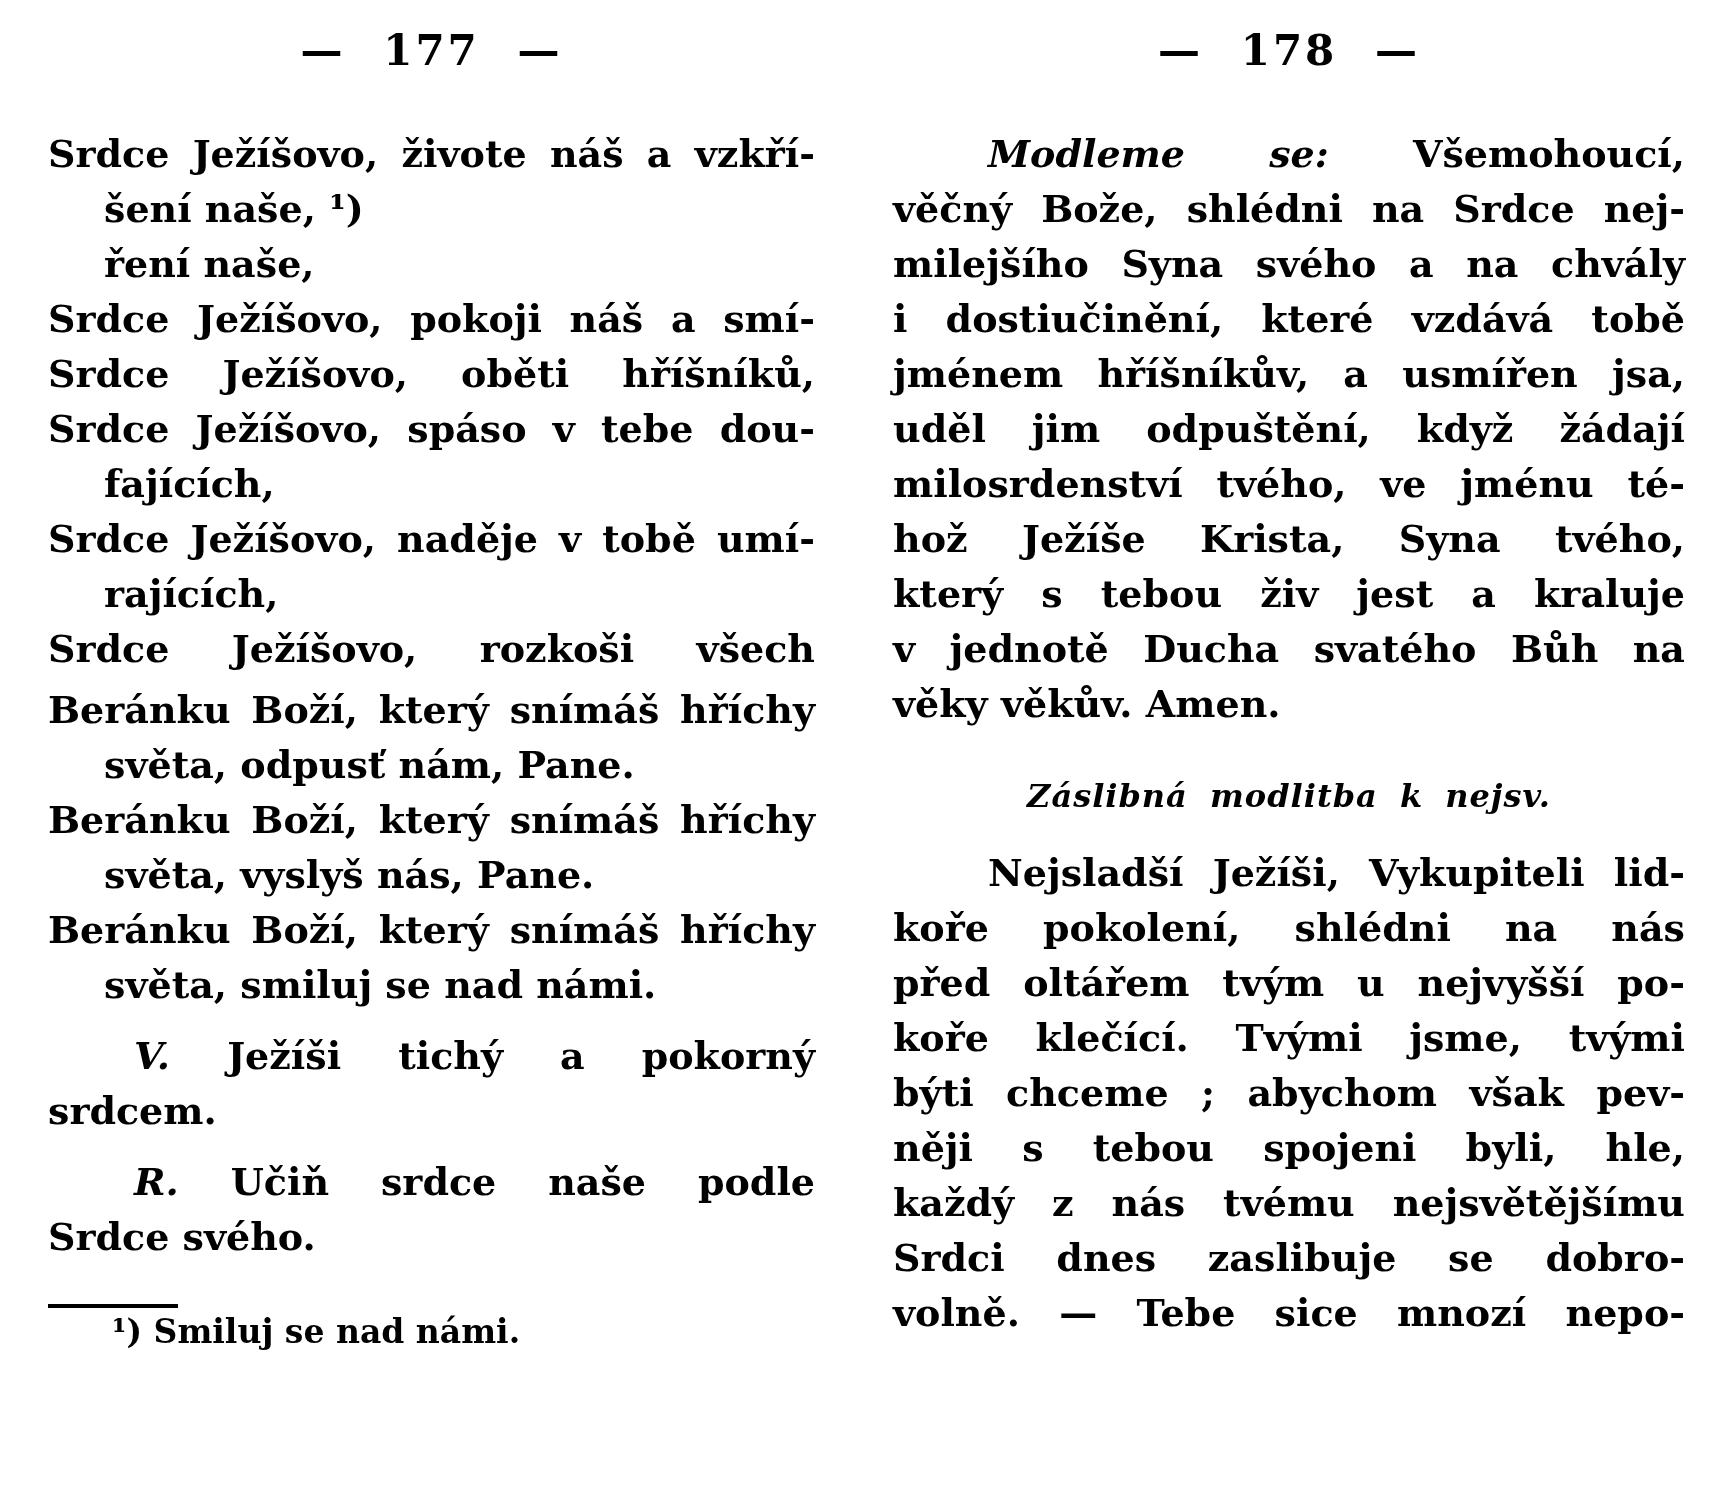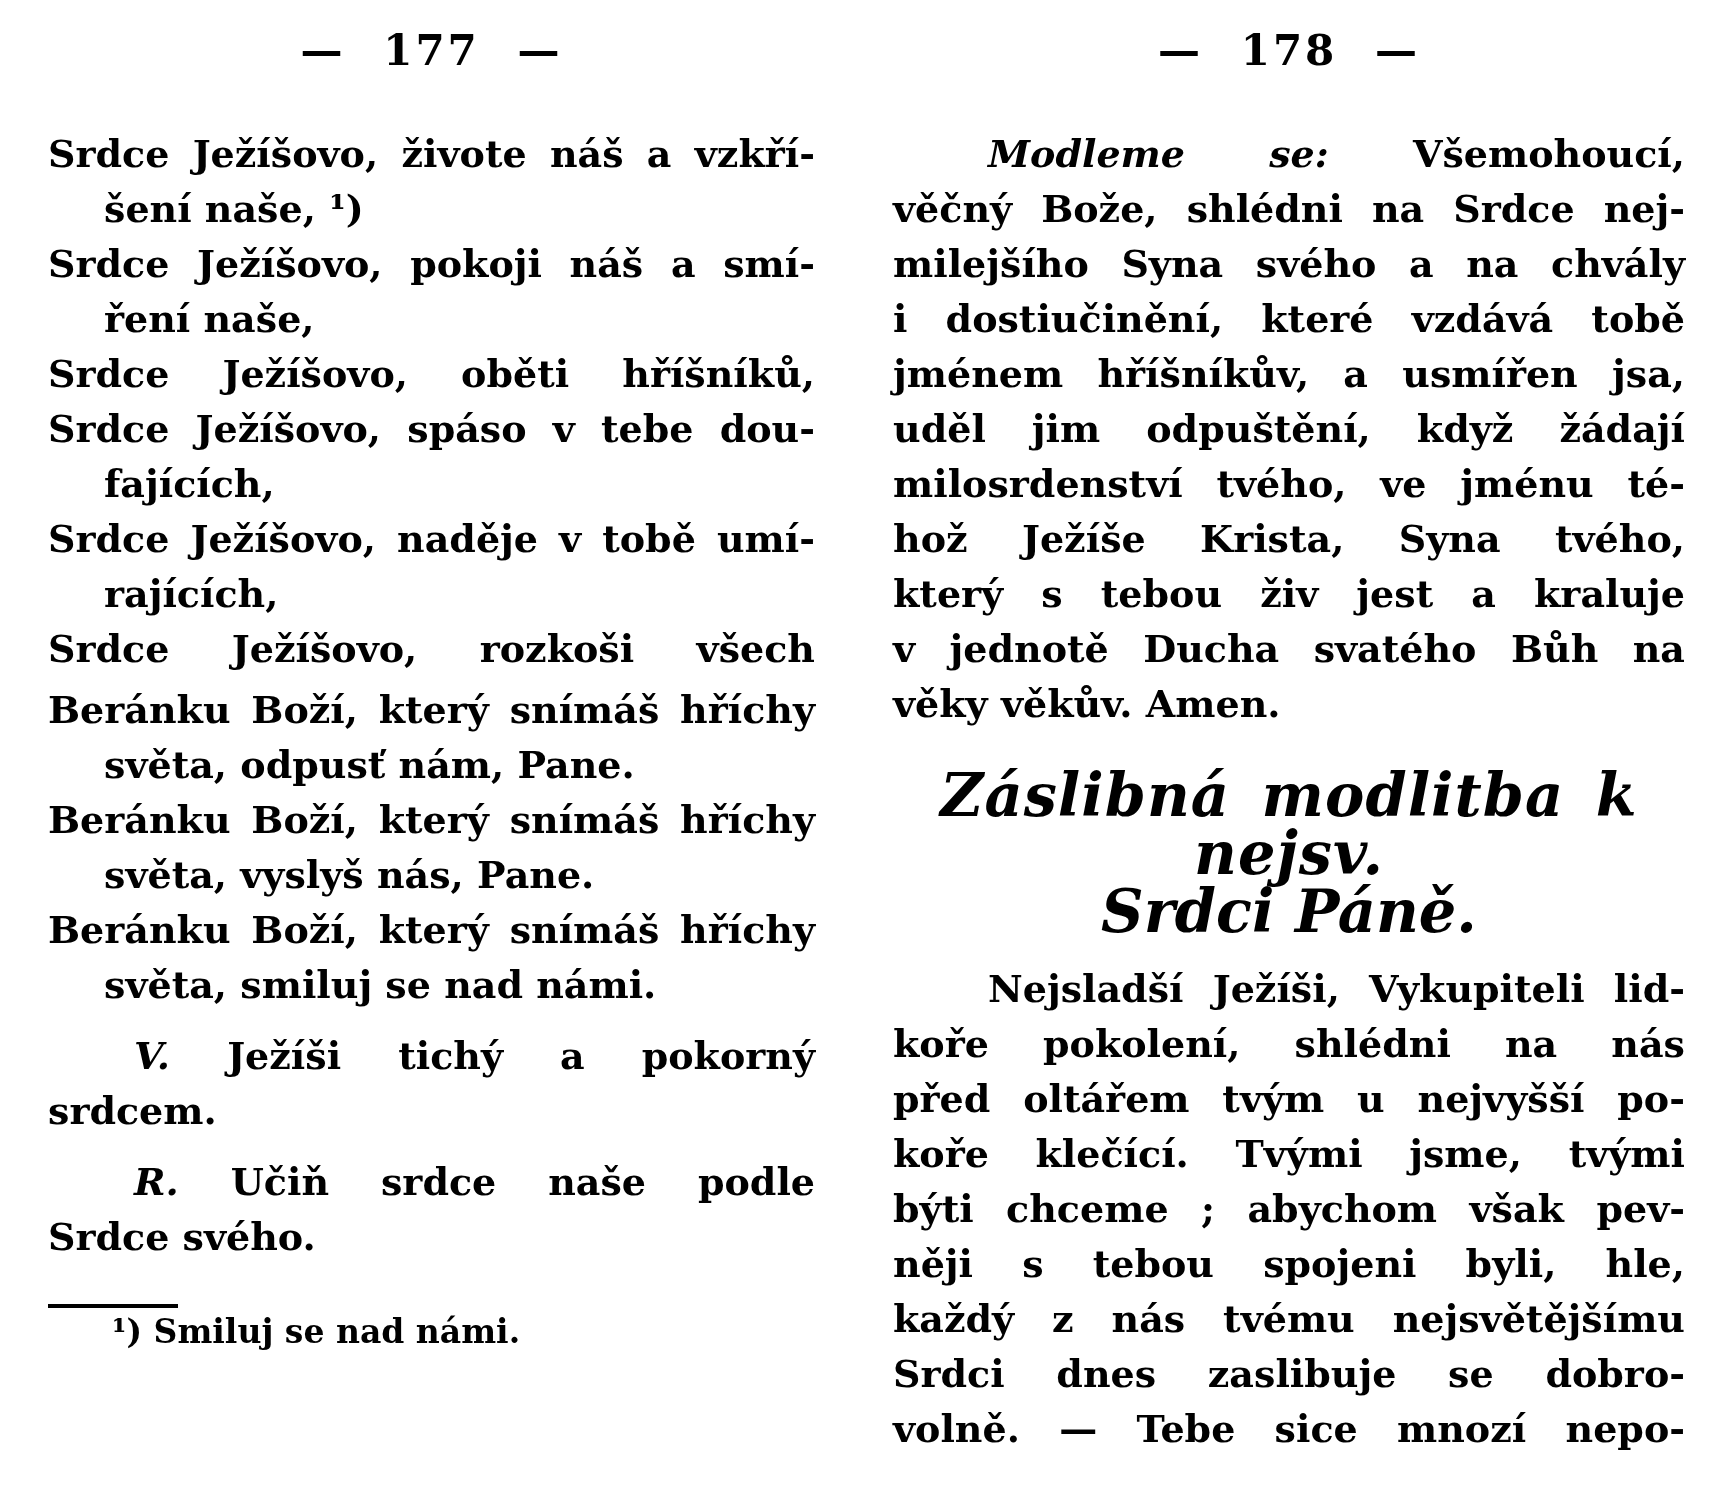--- a/index.html
+++ b/index.html
@@ -22,38 +22,38 @@
   .colL{left:48px;width:767px;}
   .colR{left:893px;width:792px;}
   .line{font-size:38px;line-height:55px;}
   .j{text-align:justify;text-align-last:justify;}
   .cont{padding-left:56px;}
   .gap{margin-top:6px;}
   .pindL{text-indent:86px;margin-top:16px;}
   .pindR{text-indent:95px;}
   .vr{font-style:italic;}
   .heading{margin:36px 0 20px 0;text-align:center;font-style:italic;}
-  .hline{font-size:59px;line-height:58px;font-style:italic;}
+  .hline{font-size:32px;line-height:58px;font-style:italic;}
   .h1{letter-spacing:1px;word-spacing:10px;}
   .fnrule{margin-top:40px;margin-left:0;width:130px;border-top:4px solid #000;height:0;}
   .footnote{margin-top:1px;font-size:33px;line-height:46px;padding-left:64px;}
 </style>
 </head>
 <body>
 
 <div class="page">
 
   <div class="pagenum left">— 177 —</div>
   <div class="pagenum right">— 178 —</div>
 
   <div class="col colL">
     <div class="line j">Srdce Ježíšovo, živote náš a vzkří-</div>
     <div class="line cont">šení naše, ¹)</div>
+    <div class="line cont">ření naše,</div>
     <div class="line j">Srdce Ježíšovo, pokoji náš a smí-</div>
-    <div class="line cont">ření naše,</div>
     <div class="line j">Srdce Ježíšovo, oběti hříšníků,</div>
     <div class="line j">Srdce Ježíšovo, spáso v tebe dou-</div>
     <div class="line cont">fajících,</div>
     <div class="line j">Srdce Ježíšovo, naděje v tobě umí-</div>
     <div class="line cont">rajících,</div>
     <div class="line j">Srdce Ježíšovo, rozkoši všech</div>
     <div class="line j gap">Beránku Boží, který snímáš hříchy</div>
     <div class="line cont">světa, odpusť nám, Pane.</div>
     <div class="line j">Beránku Boží, který snímáš hříchy</div>
     <div class="line cont">světa, vyslyš nás, Pane.</div>
@@ -77,21 +77,20 @@
     <div class="line j">jménem hříšníkův, a usmířen jsa,</div>
     <div class="line j">uděl jim odpuštění, když žádají</div>
     <div class="line j">milosrdenství tvého, ve jménu té-</div>
     <div class="line j">hož Ježíše Krista, Syna tvého,</div>
     <div class="line j">který s tebou živ jest a kraluje</div>
     <div class="line j">v jednotě Ducha svatého Bůh na</div>
     <div class="line">věky věkův. Amen.</div>
 
     <div class="heading">
       <div class="hline h1">Záslibná modlitba k nejsv.</div>
-      <div class="hline">Srdci Páně.</div>
     </div>
 
     <div class="line j pindR">Nejsladší Ježíši, Vykupiteli lid-</div>
     <div class="line j">koře pokolení, shlédni na nás</div>
     <div class="line j">před oltářem tvým u nejvyšší po-</div>
     <div class="line j">koře klečící. Tvými jsme, tvými</div>
     <div class="line j">býti chceme ; abychom však pev-</div>
     <div class="line j">něji s tebou spojeni byli, hle,</div>
     <div class="line j">každý z nás tvému nejsvětějšímu</div>
     <div class="line j">Srdci dnes zaslibuje se dobro-</div>

